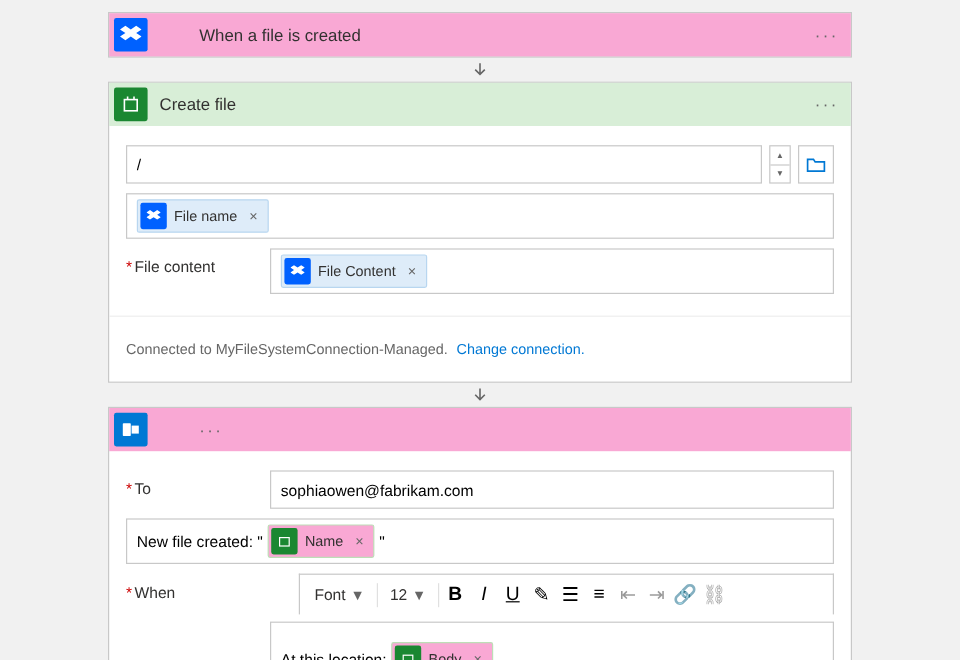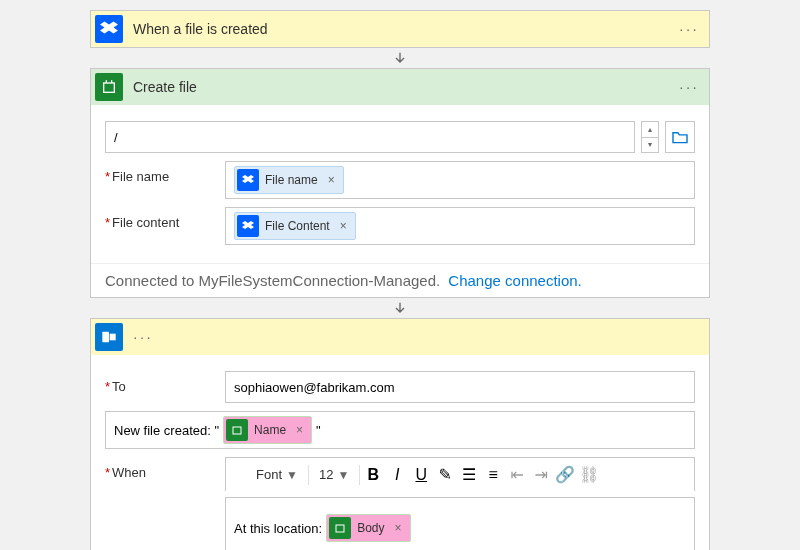--- a/index.html
+++ b/index.html
@@ -1,20 +1,20 @@
 <!DOCTYPE html>
 <html><head>
 <meta charset="utf-8">
 <style>
   * { box-sizing: border-box; margin: 0; padding: 0; font-family: "Segoe UI", Arial, sans-serif; }
   body { background: #f1f1f1; width: 800px; height: 550px; padding: 10px 0; }
   .canvas { width: 620px; margin: 0 auto; }
   .card { border: 1px solid #c8c8c8; background: #fff; margin: 0 0 0 0; }
   .card-header { display: flex; align-items: center; height: 36px; padding: 0 10px 0 4px; }
-  .card-header.blue { background: #fef9c3; }
+  .card-header.blue { background: #f9a8d4; gap: 33px; }
   .card-header.green { background: #d8eed7; }
   .card-header .icon-box { width: 28px; height: 28px; display: flex; align-items: center; justify-content: center; border-radius: 2px; margin-right: 10px; }
   .card-header .icon-box.dropbox { background: #0061ff; }
   .card-header .icon-box.fs { background: #1a8731; }
   .card-header .icon-box.outlook { background: #0078d4; }
   .card-header .title { flex: 1; font-size: 14px; color: #323130; }
   .card-header .menu { color: #666; letter-spacing: 2px; font-size: 14px; cursor: pointer; }
   .arrow { display: flex; justify-content: center; padding: 2px 0; }
   .arrow svg { width: 16px; height: 16px; stroke: #666; }
   .card-body { padding: 8px 14px 10px 14px; }
@@ -28,23 +28,23 @@
   .stepper div { flex: 1; display: flex; align-items: center; justify-content: center; font-size: 8px; color: #666; cursor: pointer; }
   .stepper div:first-child { border-bottom: 1px solid #c8c8c8; }
   .folder-btn { width: 30px; border: 1px solid #c8c8c8; display: flex; align-items: center; justify-content: center; cursor: pointer; }
   .token { display: inline-flex; align-items: center; background: #deecf9; border: 1px solid #b8d6f0; padding: 2px 4px 2px 2px; gap: 6px; border-radius: 2px; }
   .token.green { background: #f9a8d4; border-color: #bddeb7; }
   .token .tok-icon { width: 22px; height: 22px; display: flex; align-items: center; justify-content: center; border-radius: 2px; }
   .token .tok-icon.dropbox { background: #0061ff; }
   .token .tok-icon.fs { background: #1a8731; }
   .token .tok-label { font-size: 12px; color: #323130; }
   .token .tok-x { font-size: 12px; color: #666; padding: 0 4px; cursor: pointer; }
-  .footer { font-size: 15px; color: #666; padding: 8px 14px; border-top: 1px solid #eee; }
+  .footer { font-size: 12px; color: #666; padding: 20px 14px; border-top: 1px solid #eee; }
   .footer a { color: #0078d4; text-decoration: none; margin-left: 4px; cursor: pointer; }
-  .toolbar { border: 1px solid #c8c8c8; border-bottom: none; display: flex; align-items: center; height: 34px; padding: 0 22px; gap: 2px; }
+  .toolbar { border: 1px solid #c8c8c8; border-bottom: none; display: flex; align-items: center; height: 34px; padding: 0 4px; gap: 2px; margin-left: 24px; }
   .toolbar .tb-item { padding: 2px 8px; font-size: 13px; color: #323130; display: flex; align-items: center; gap: 4px; cursor: pointer; }
   .toolbar .tb-icon { width: 22px; height: 22px; display: flex; align-items: center; justify-content: center; cursor: pointer; }
   .toolbar .sep { width: 1px; height: 20px; background: #e0e0e0; }
   .body-field { flex: 1; min-height: 62px; }
   .chev { font-size: 12px; color: #666; }
 </style>
 </head>
 <body>
 
 <div class="canvas">
@@ -89,21 +89,20 @@
               <div>▾</div>
             </div>
           <div class="folder-btn">
             <svg width="18" height="14" viewBox="0 0 24 20" fill="none" stroke="#0078d4" stroke-width="2">
                 <path d="M2 4h7l2 3h11v11H2z"></path>
               </svg>
           </div>
         </div>
       </div>
       <div class="row">
-        <div class="lbl"><span class="req">*</span><span>File name</span></div>
         <div class="fld">
           <div class="input">
             <span class="token">
               <span class="tok-icon dropbox">
                   <svg width="12" height="12" viewBox="0 0 24 24" fill="#fff">
                     <path d="M6 2L0 6l6 4-6 4 6 4 6-4 6 4 6-4-6-4 6-4-6-4-6 4z"></path>
                   </svg>
                 </span>
               <span class="tok-label">File name</span>
               <span class="tok-x">×</span>

